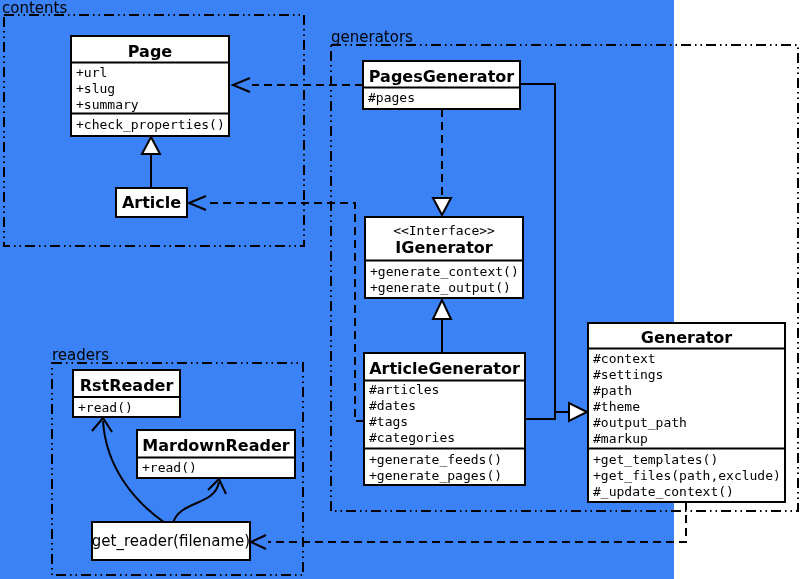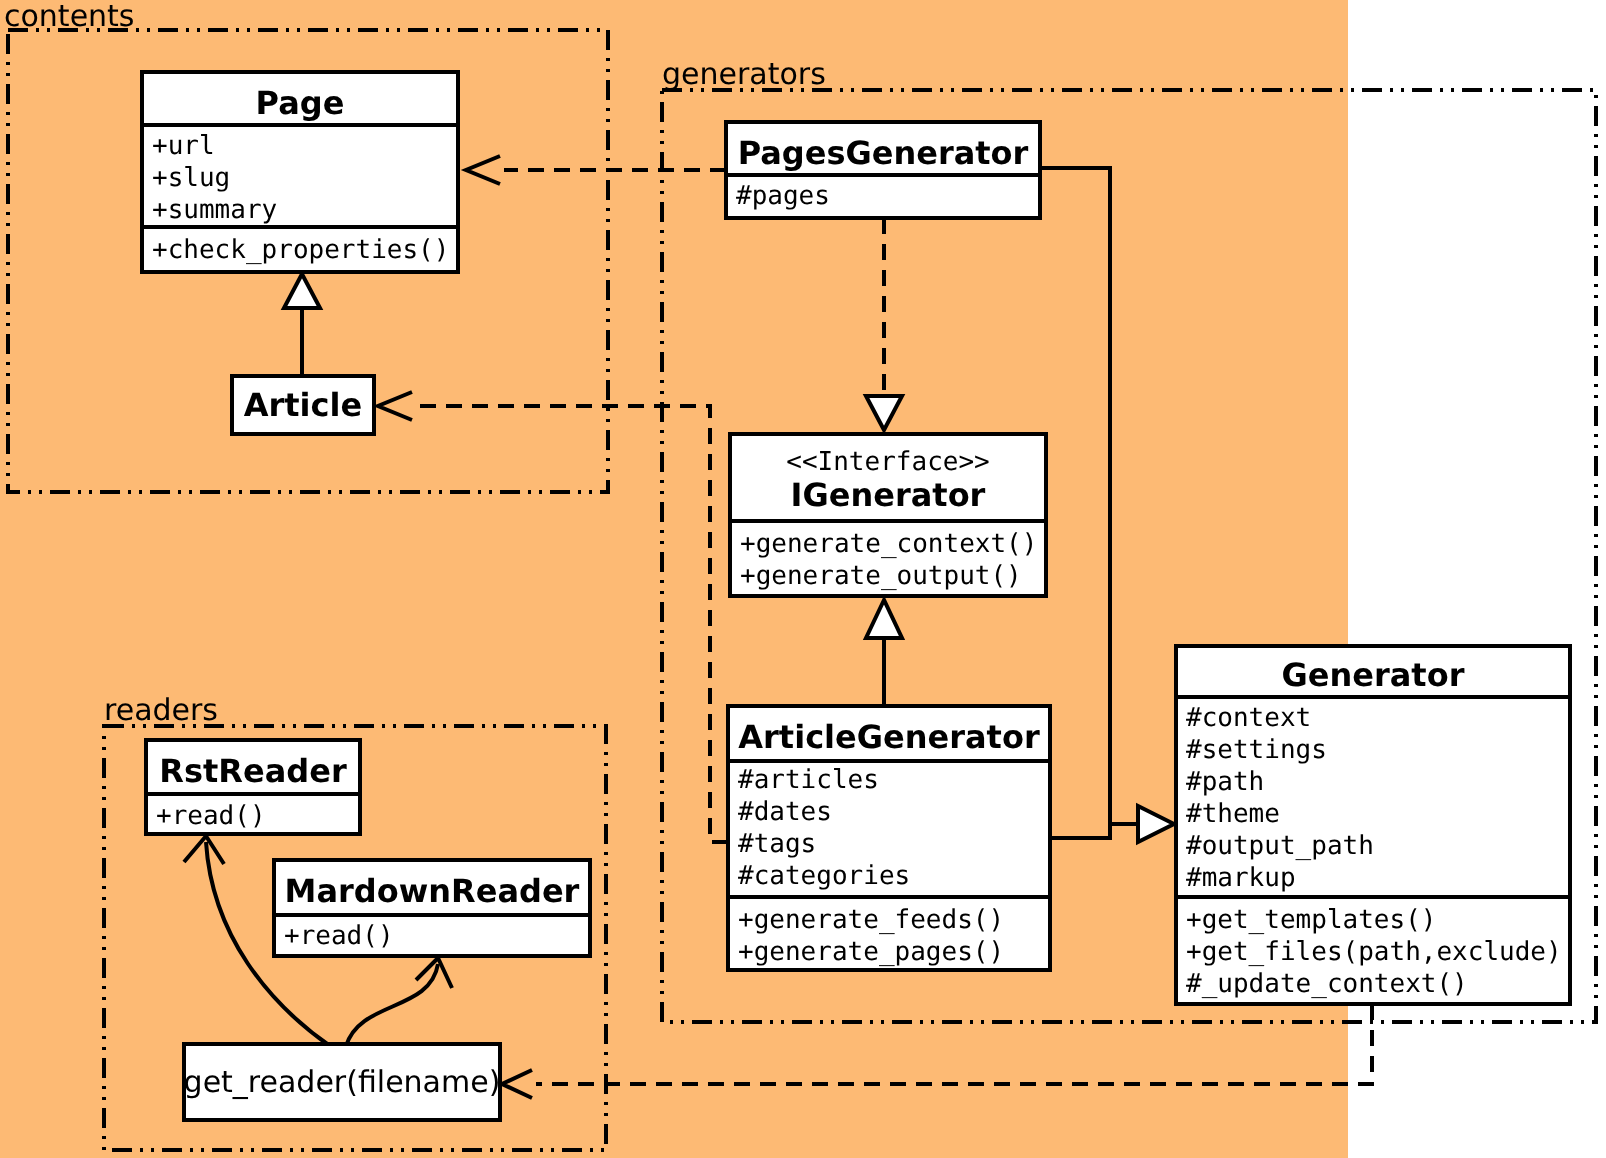--- a/index.html
+++ b/index.html
@@ -1,16 +1,16 @@
 <!DOCTYPE html>
 <html><head>
 <meta charset="utf-8">
 <style>
   html, body { margin: 0; padding: 0; background: #ffffff; }
-  .stage { position: relative; width: 674px; height: 579px; background: #fdba74; }
+  .stage { position: relative; width: 674px; height: 579px; background: #3b82f6; }
   svg { display: block; }
   .pkg        { fill: none; stroke: #000; stroke-width: 2; stroke-dasharray: 10 4 1.5 4 1.5 4; }
   .pkg-label  { font: 15px "DejaVu Sans", "Liberation Sans", sans-serif; fill: #000; }
   .box        { fill: #fff; stroke: #000; stroke-width: 2; }
   .divider    { stroke: #000; stroke-width: 2; }
   .title      { font: bold 16px "DejaVu Sans", "Liberation Sans", sans-serif; fill: #000; text-anchor: middle; }
   .mono       { font: 13px "DejaVu Sans Mono", "Liberation Mono", monospace; fill: #000; }
   .mono-mid   { font: 13px "DejaVu Sans Mono", "Liberation Mono", monospace; fill: #000; text-anchor: middle; }
   .plain-mid  { font: 15px "DejaVu Sans", "Liberation Sans", sans-serif; fill: #000; text-anchor: middle; }
   .solid      { stroke: #000; stroke-width: 2; fill: none; }

